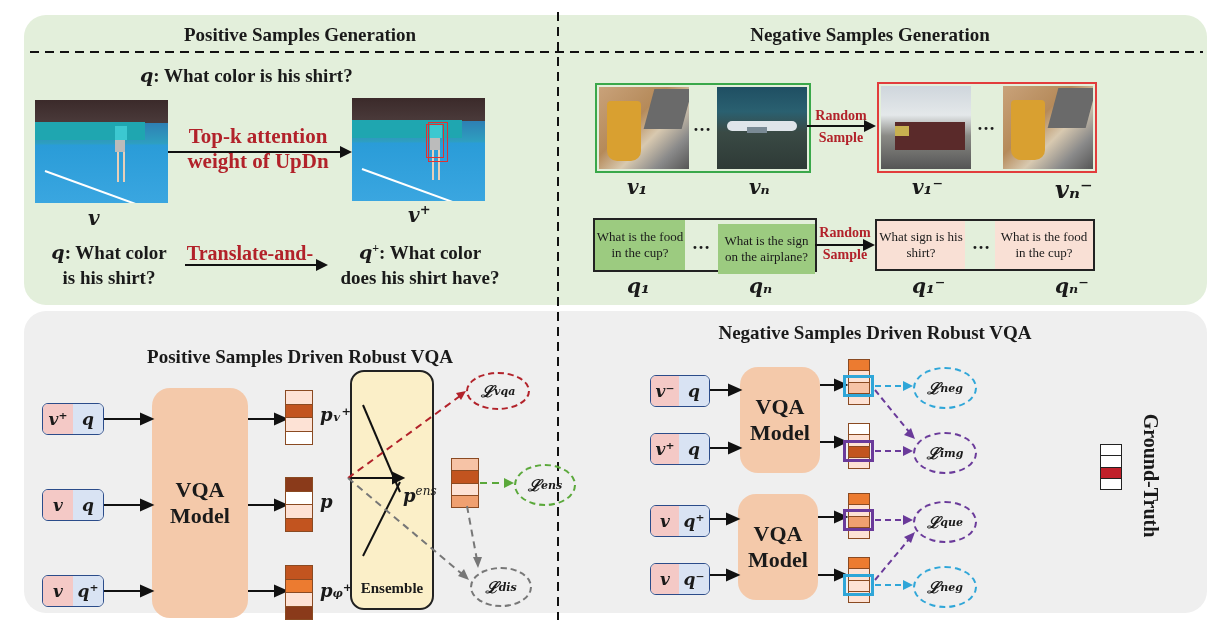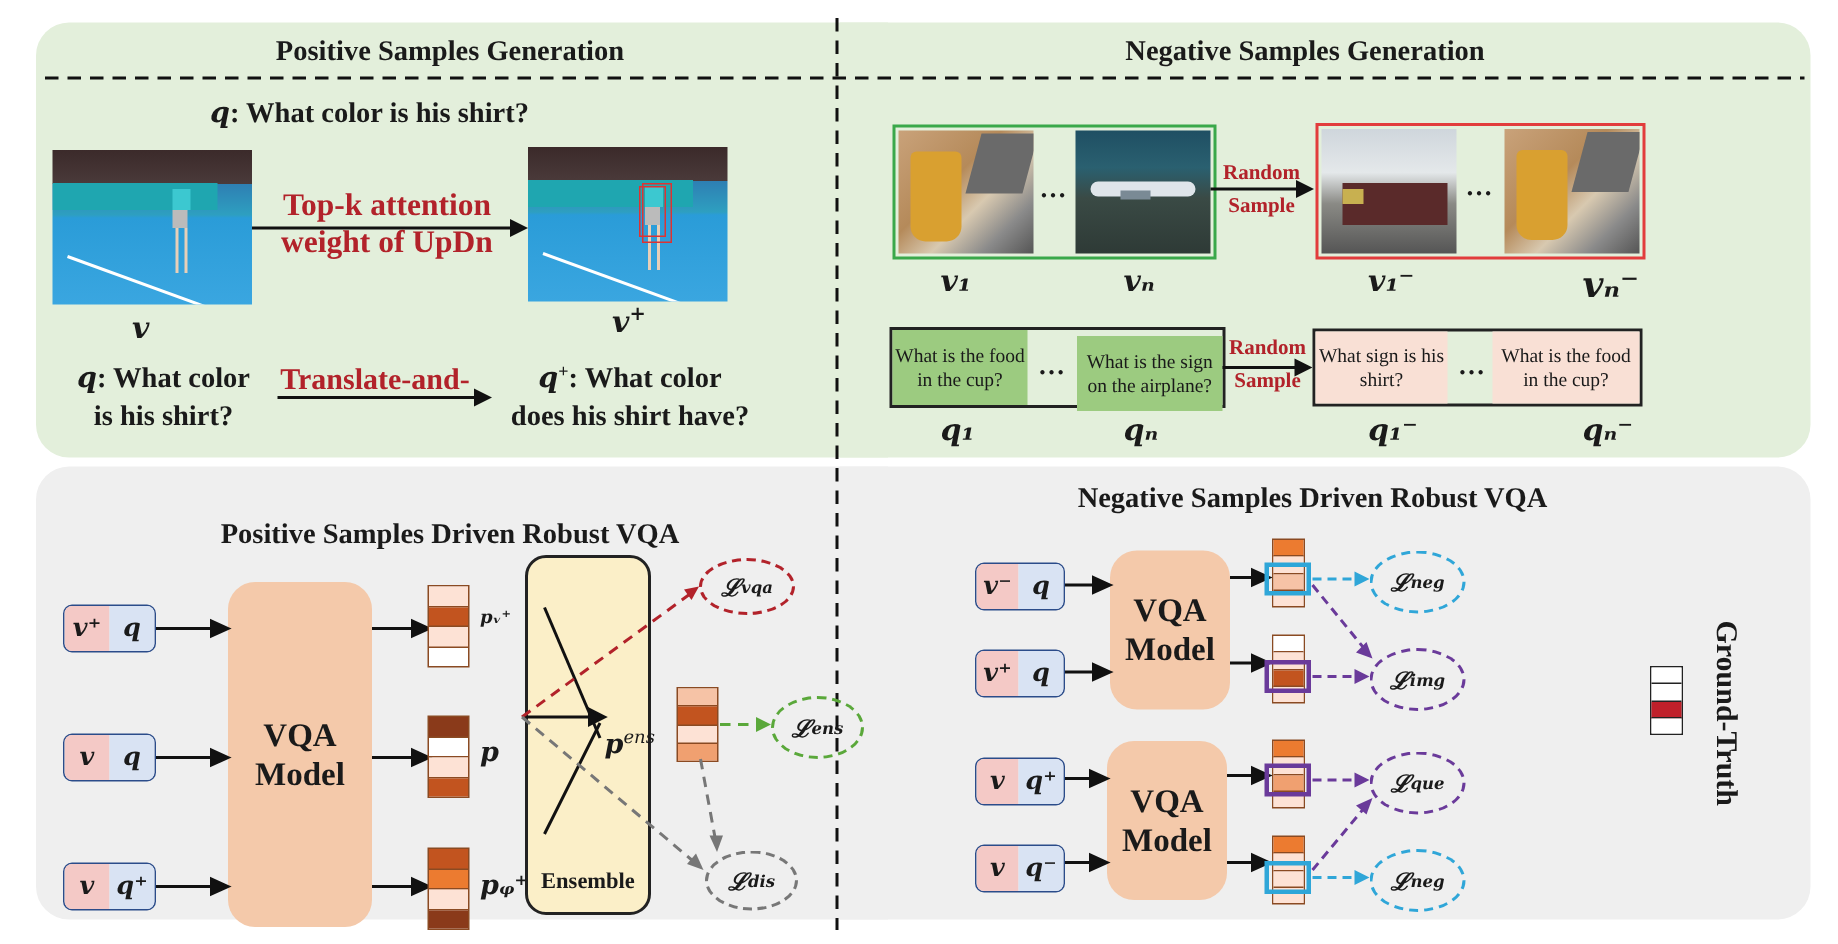--- a/index.html
+++ b/index.html
@@ -209,21 +209,21 @@
     <div style="background:#fde2d5"></div>
     <div style="background:#c2541f"></div>
 </div>
 <div class="bar" style="left:285px;top:565px;height:53px;">
   <div style="background:#c2541f"></div>
     <div style="background:#ec7b30"></div>
     <div style="background:#fde2d5"></div>
     <div style="background:#8a3a1a"></div>
 </div>
 
-<div class="abs mathv" style="left:320px;top:404px;font-size:12px;">pᵥ⁺</div>
+<div class="abs mathv" style="left:320px;top:404px;font-size:18px;">pᵥ⁺</div>
 <div class="abs mathv" style="left:320px;top:491px;font-size:18px;">p</div>
 <div class="abs mathv" style="left:320px;top:580px;font-size:18px;">pᵩ⁺</div>
 
 <div class="abs" style="left:350px;top:370px;width:80px;height:236px;background:#fbefc8;border:2px solid #222;border-radius:14px;"></div>
 <div class="abs" style="left:350px;top:580px;width:84px;text-align:center;font-weight:bold;font-size:15px;">Ensemble</div>
 <div class="abs" style="left:403px;top:484px;font-size:18px;">
   <span class="mathv">p</span><sup style="font-style:italic;font-size:12px;font-family:'DejaVu Serif',serif;">ens</sup>
 </div>
 
 <div class="bar" style="left:451px;top:458px;height:48px;">

